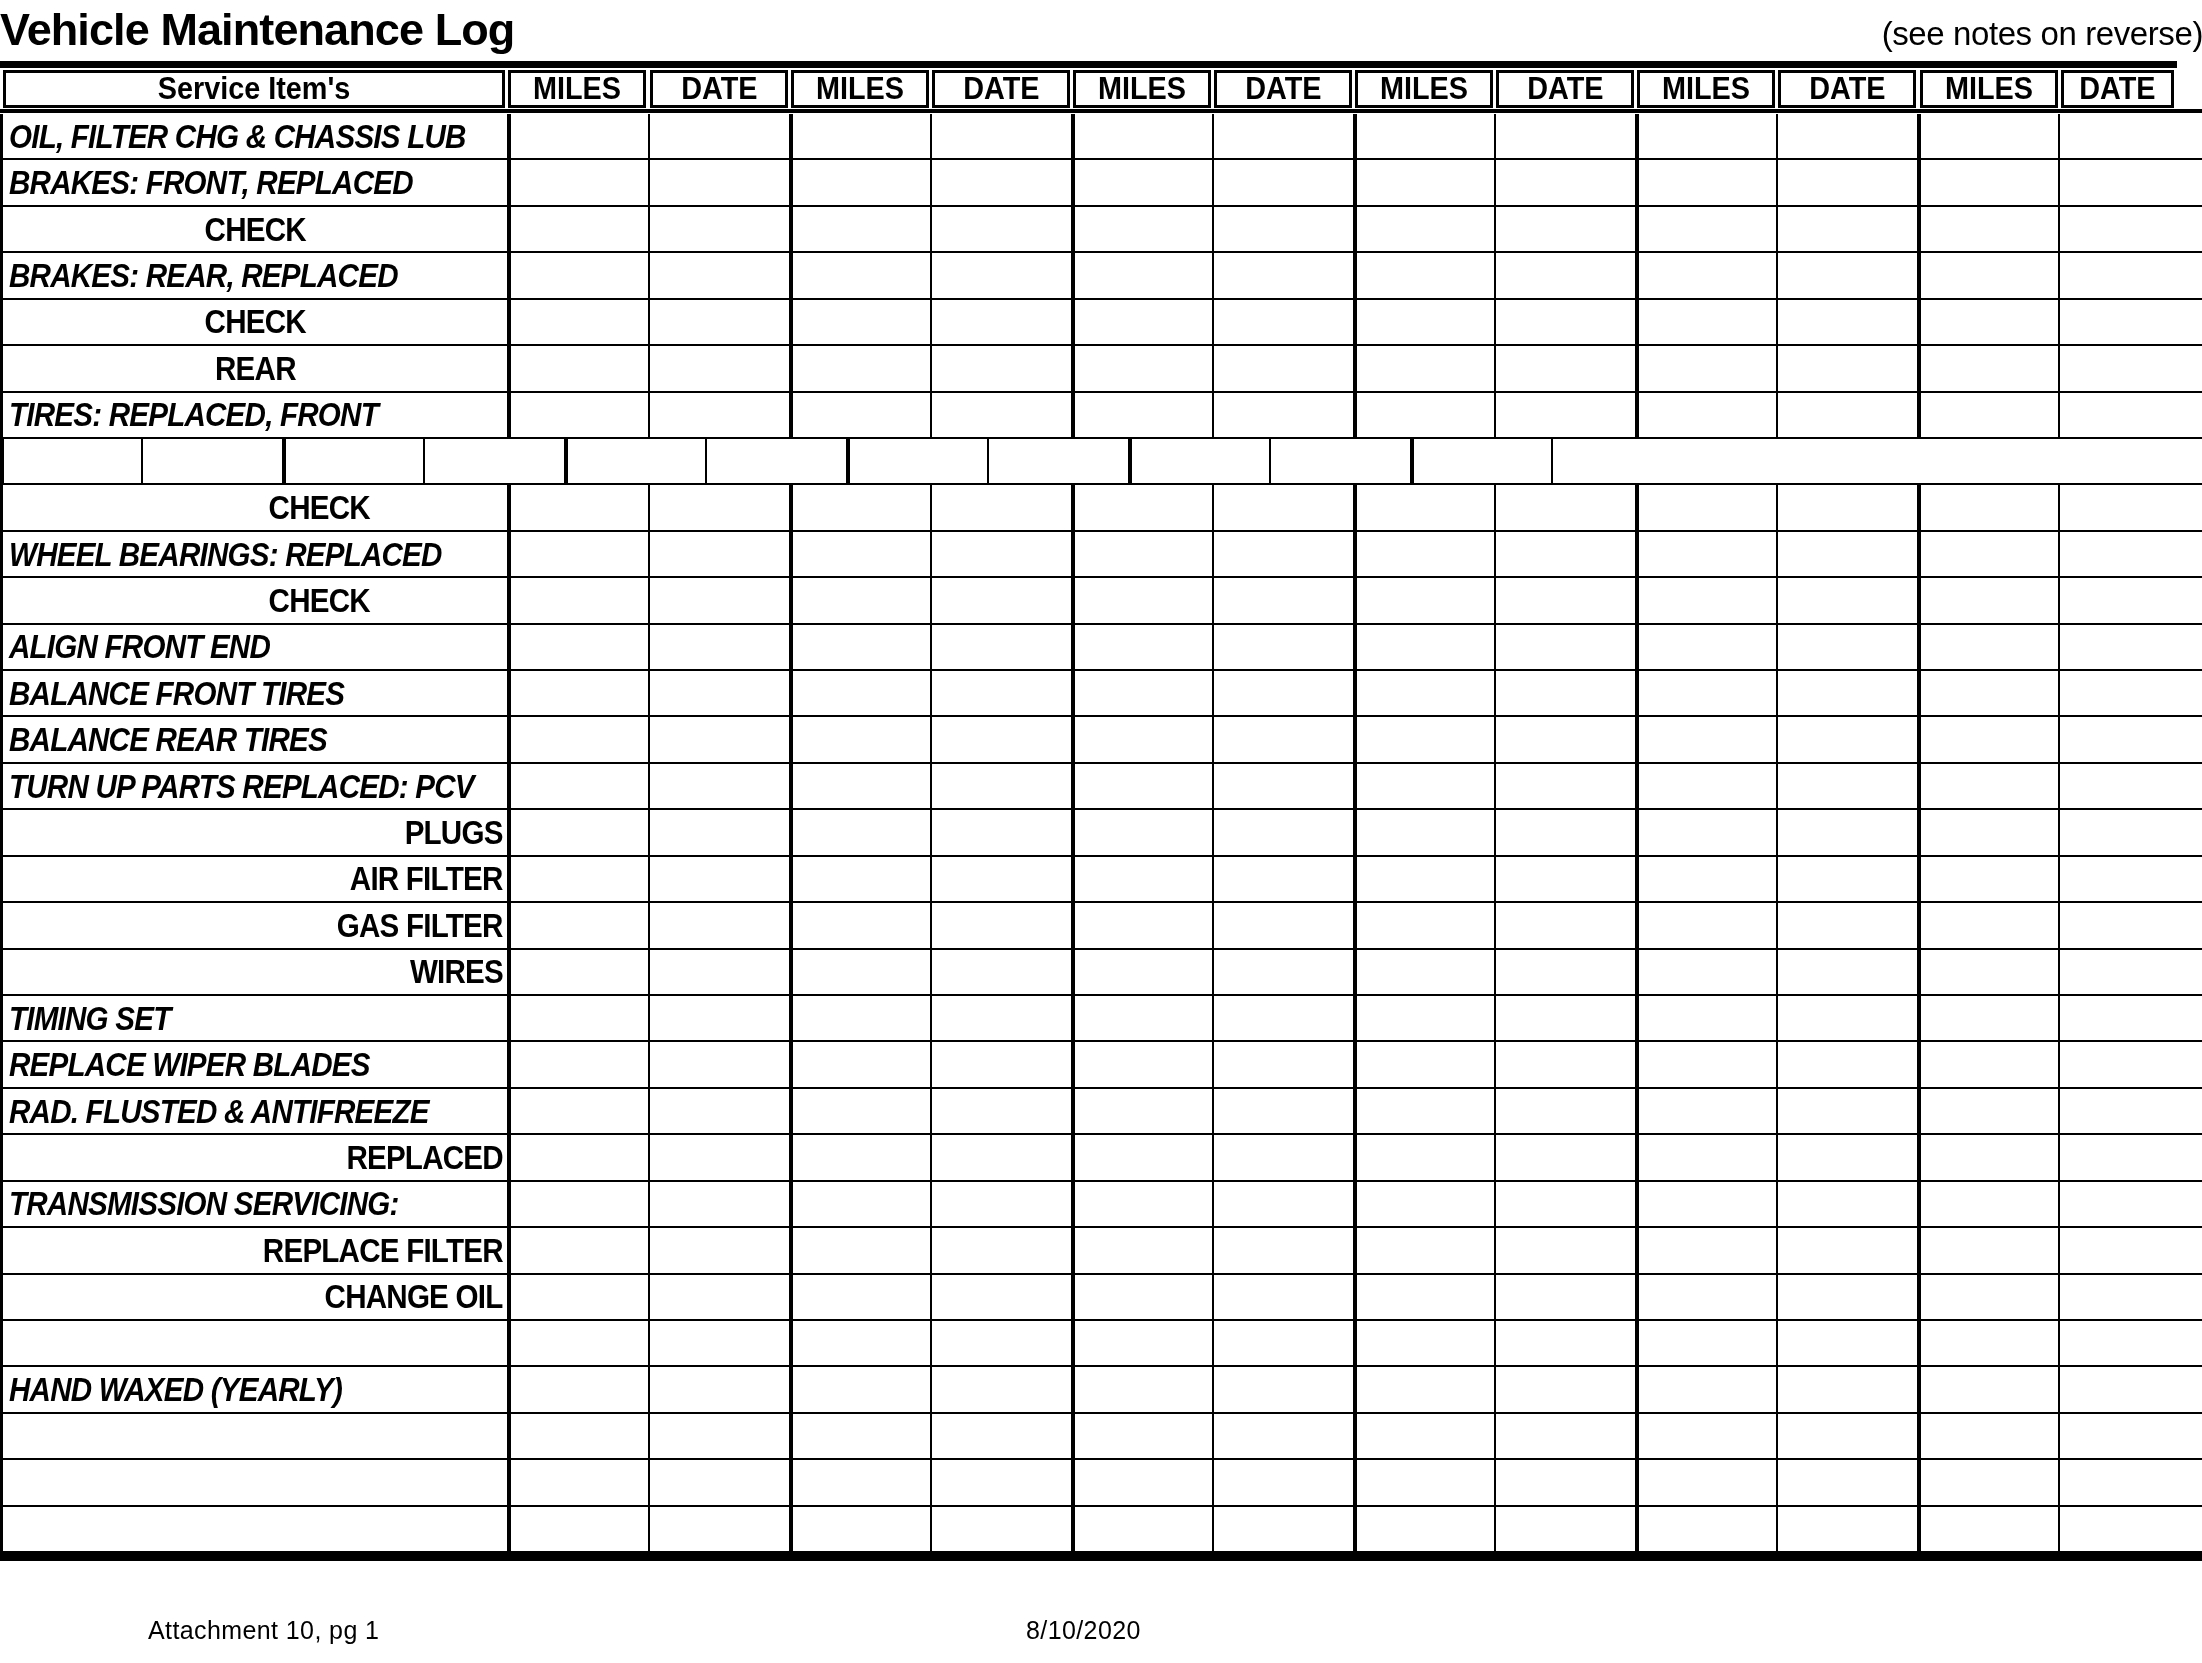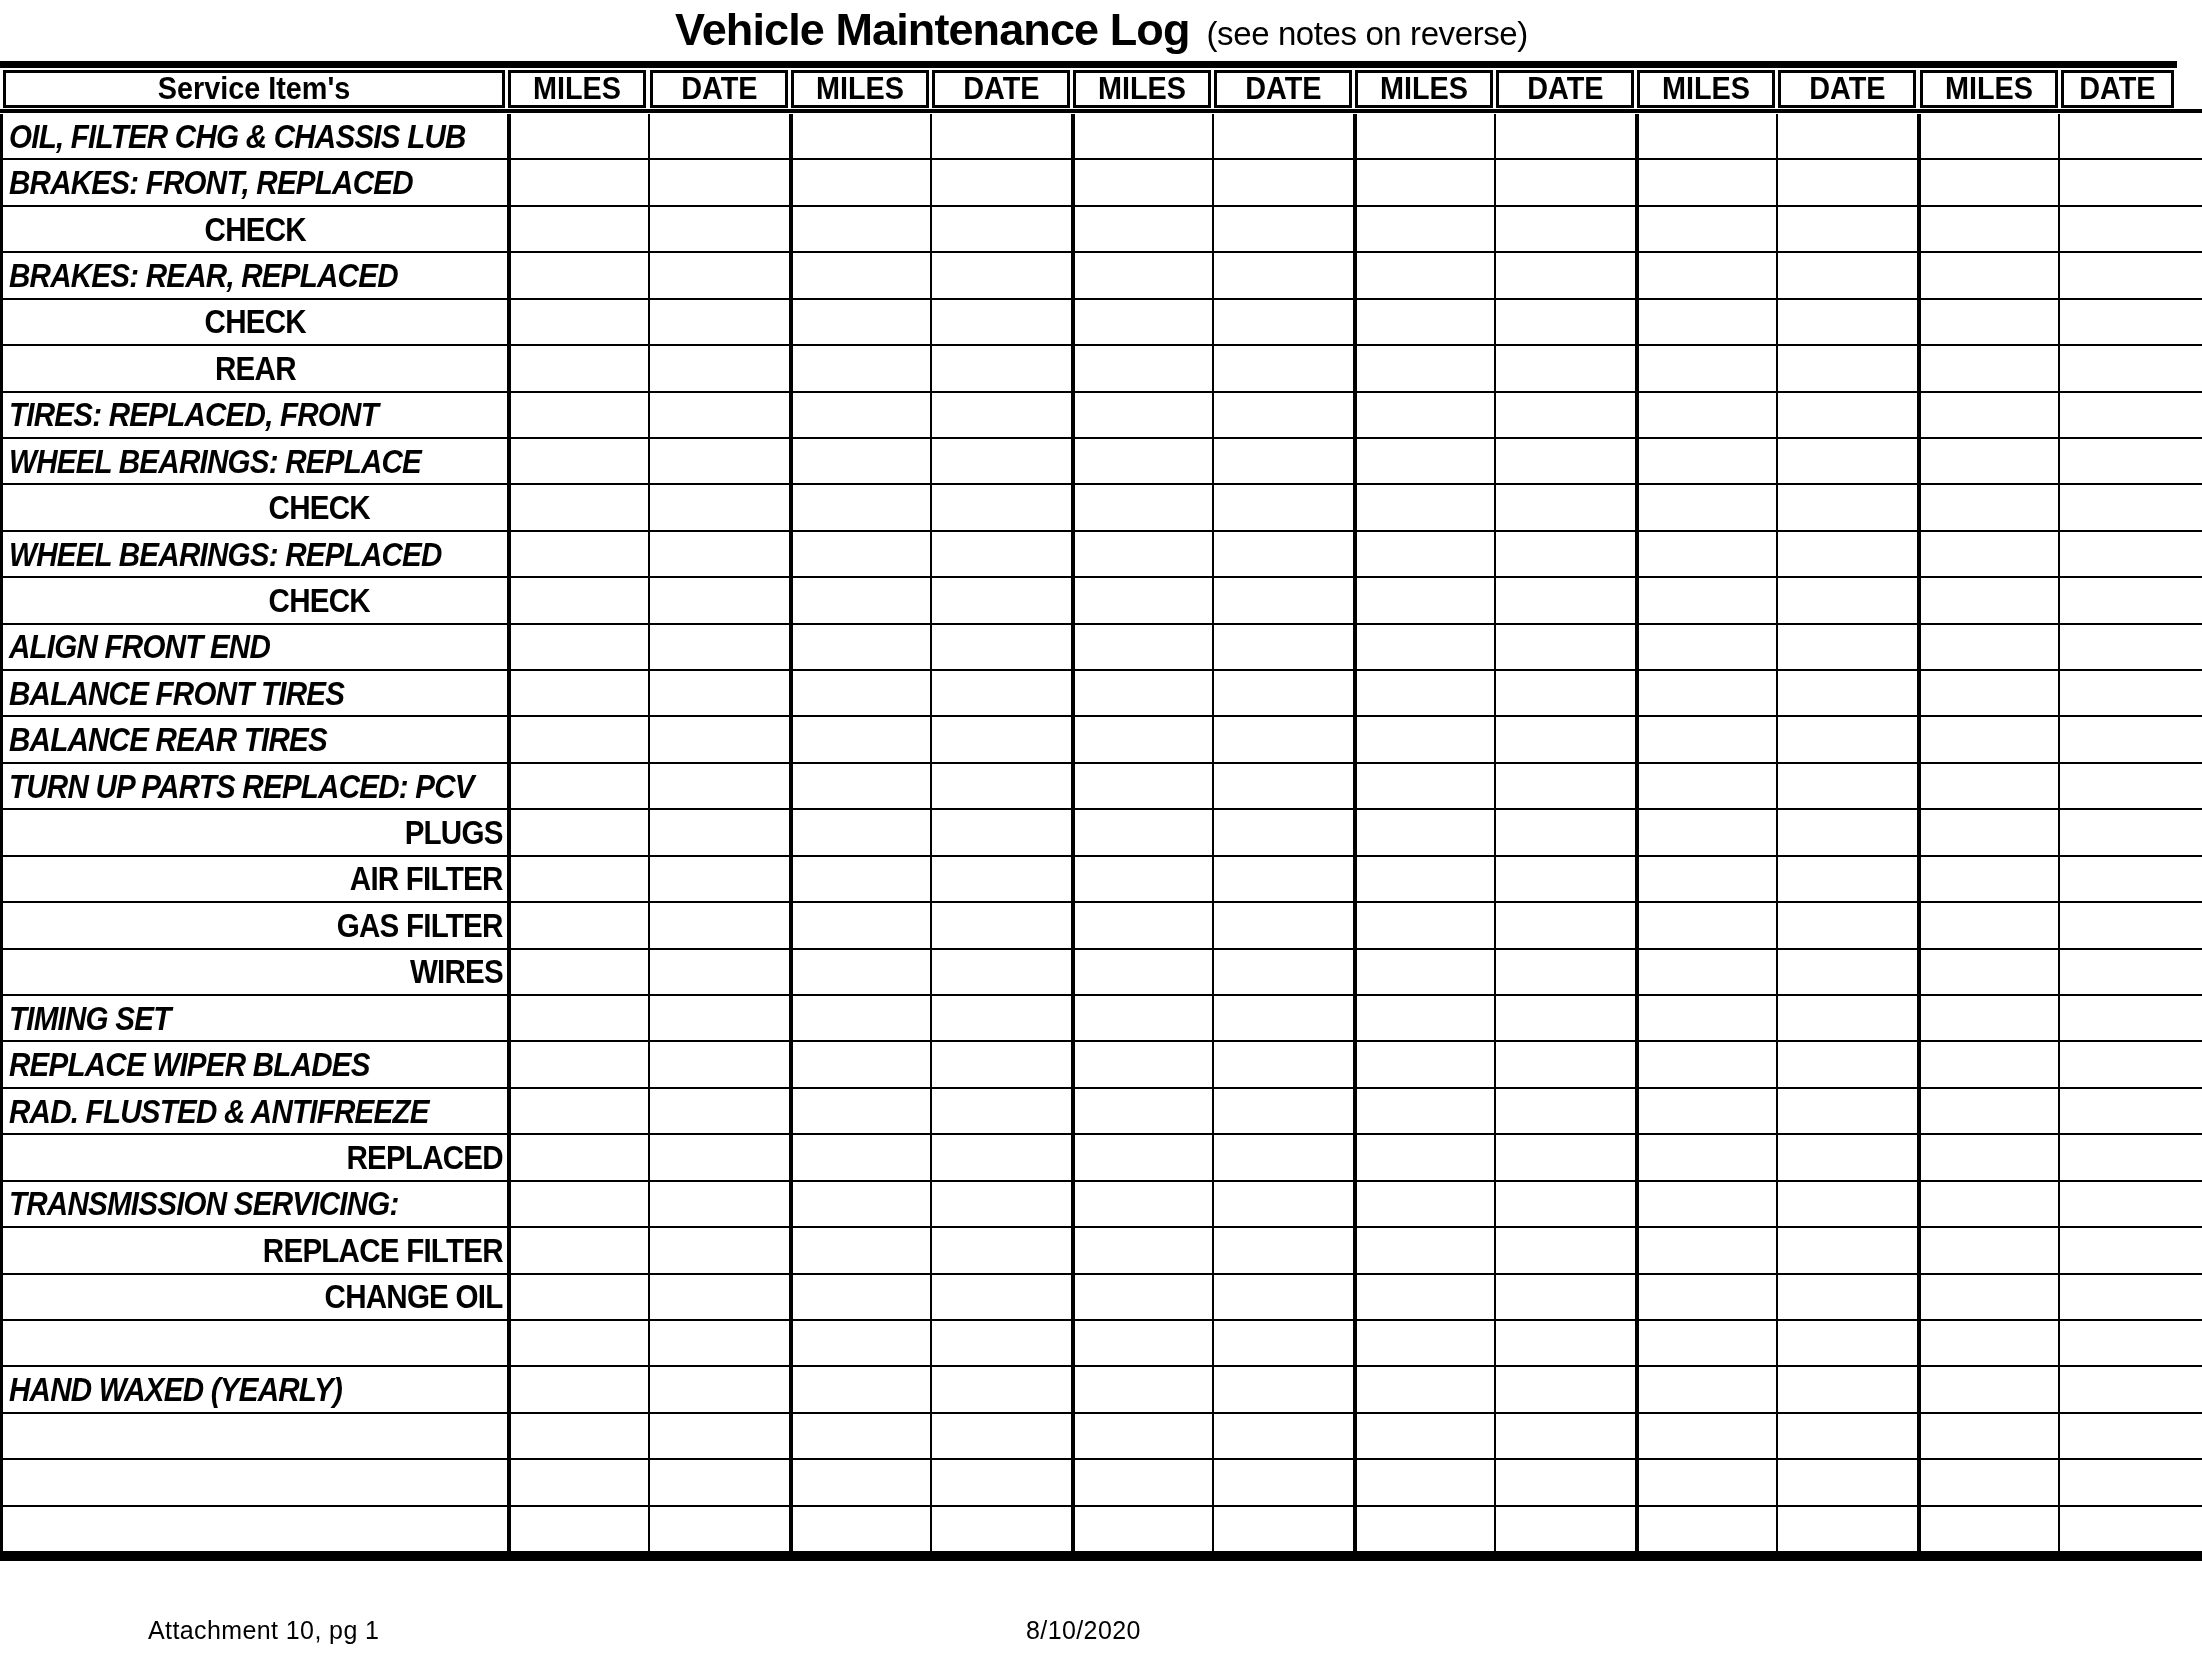--- a/index.html
+++ b/index.html
@@ -6,21 +6,21 @@
   body{
     width:2203px;height:1663px;background:#ffffff;color:#000000;
     font-family:"Liberation Sans", sans-serif;
     -webkit-font-smoothing:antialiased;
   }
   .page{position:relative;width:2203px;height:1663px;background:#fff;overflow:hidden;}
 
   
   .title-row{
     position:absolute;top:0;left:0;width:2203px;height:62px;
-    display:flex;align-items:baseline;justify-content:center;gap:17px;
+    display:flex;align-items:baseline;justify-content:space-between;gap:17px;
   }
   .title-main{font-weight:700;font-size:45px;line-height:60px;letter-spacing:-0.9px;white-space:nowrap;}
   .title-note{font-weight:400;font-size:33px;letter-spacing:-0.4px;white-space:nowrap;}
 
   
   .tborder{position:absolute;left:0;top:61px;width:2177px;height:6.9px;background:#000;}
   .bborder{position:absolute;left:0;top:1553px;width:2203px;height:7.7px;background:#000;}
   .hdivider{position:absolute;left:0;top:109px;width:2203px;height:4.3px;background:#000;}
 
   
@@ -228,23 +228,20 @@
         <div class="cell miles" style="width: 141px;"></div>
         <div class="cell date" style="width: 141px;"></div>
         <div class="cell miles" style="width: 141px;"></div>
         <div class="cell date" style="width: 141px;"></div>
         <div class="cell miles" style="width: 141px;"></div>
         <div class="cell date" style="width: 141px;"></div>
         <div class="cell miles" style="width: 141px;"></div>
         <div class="cell date" style="width: 144px;"></div>
       </div>
       <div class="row">
-        <div class="svc a-left">
-          <span class="lbl">WHEEL BEARINGS: REPLACE</span>
-        </div>
         <div class="cell miles" style="width: 141px;"></div>
         <div class="cell date" style="width: 141px;"></div>
         <div class="cell miles" style="width: 141px;"></div>
         <div class="cell date" style="width: 141px;"></div>
         <div class="cell miles" style="width: 141px;"></div>
         <div class="cell date" style="width: 141px;"></div>
         <div class="cell miles" style="width: 141px;"></div>
         <div class="cell date" style="width: 141px;"></div>
         <div class="cell miles" style="width: 141px;"></div>
         <div class="cell date" style="width: 141px;"></div>

